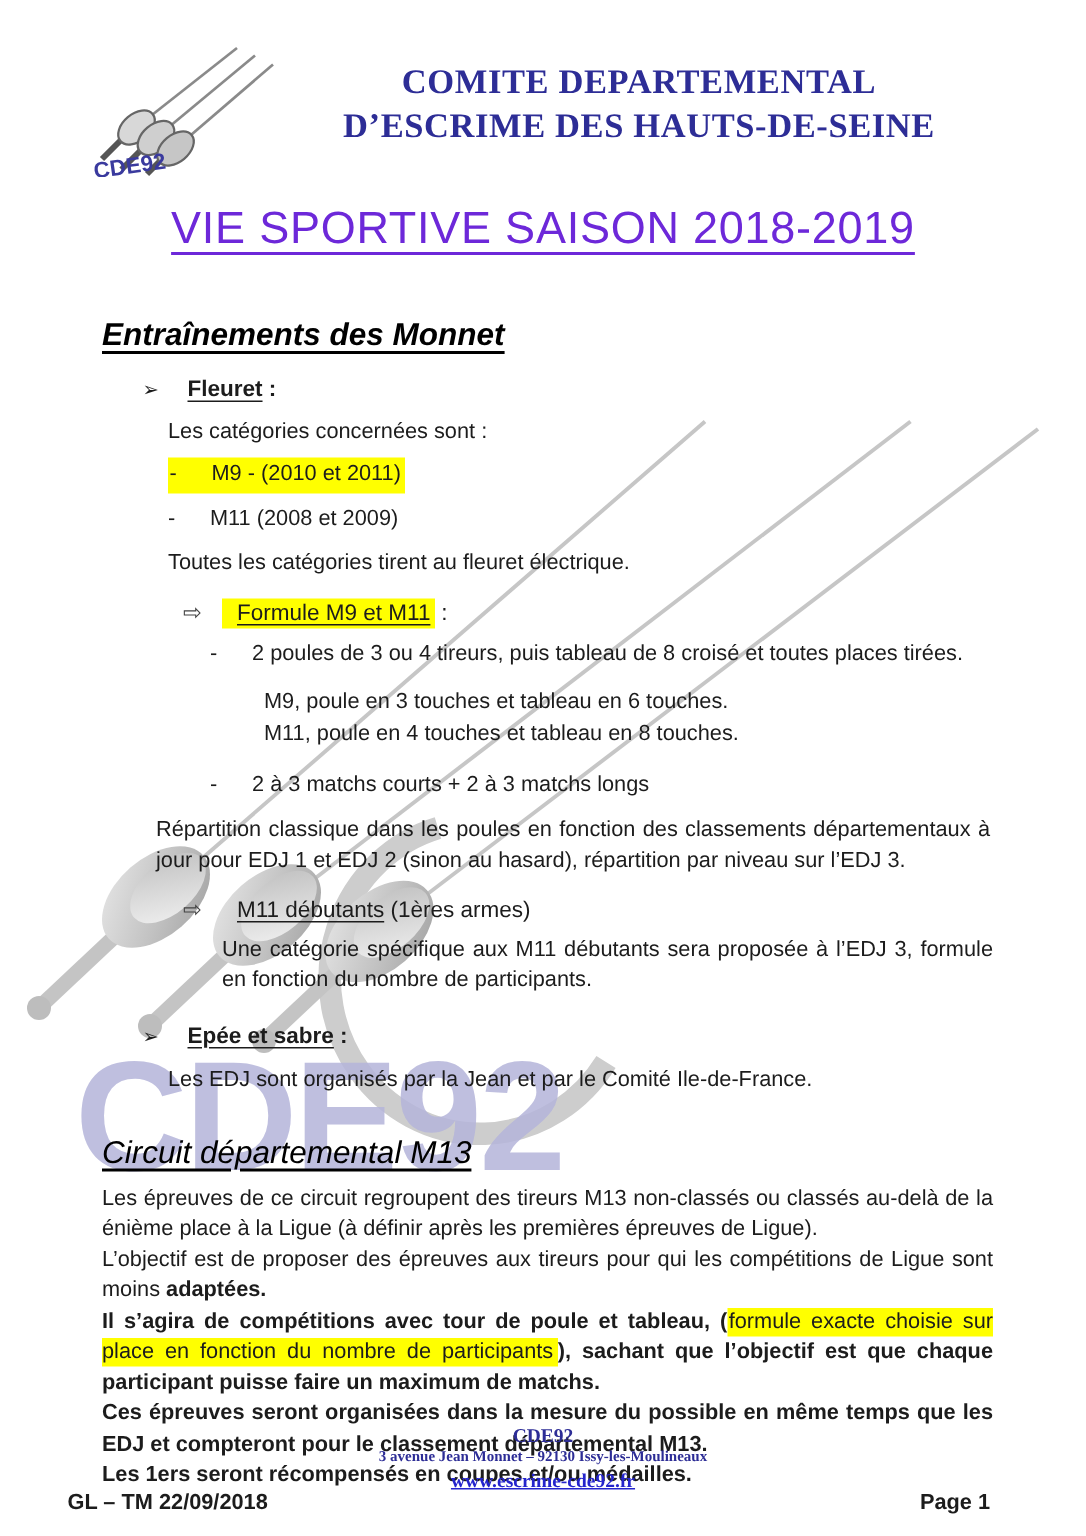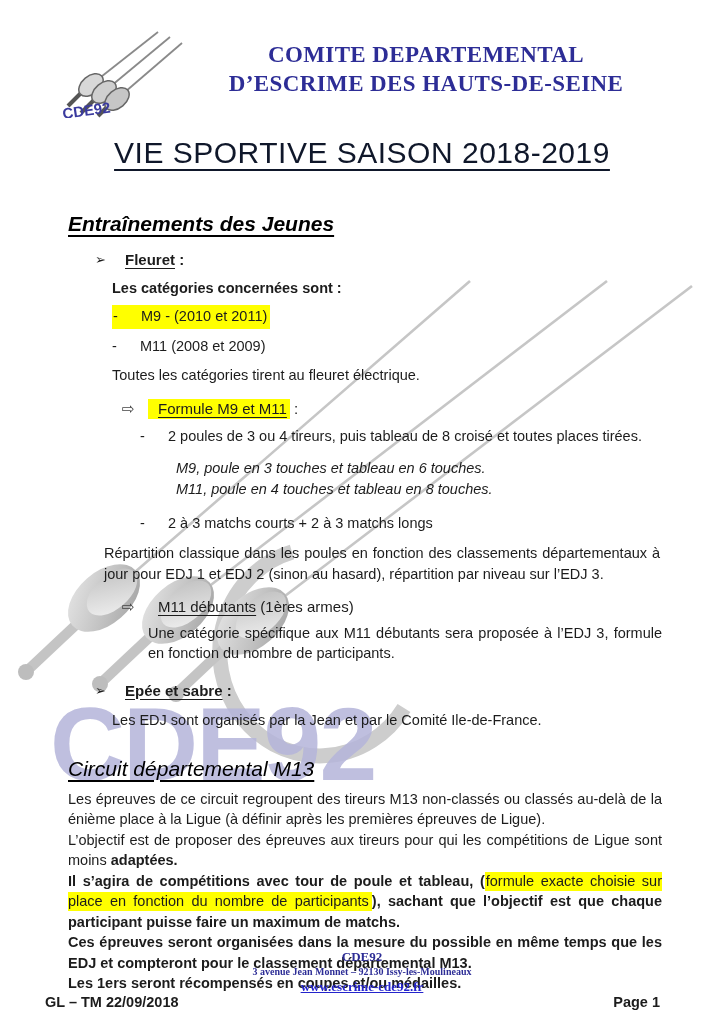--- a/index.html
+++ b/index.html
@@ -43,21 +43,21 @@
   }
   
   .doc-title {
     position: absolute;
     top: 136px; left: 0; width: 100%;
     text-align: center;
     z-index: 1;
     font-size: 30px;
     font-weight: 500;
     letter-spacing: 0.5px;
-    color: #0f172a;
+    color: #6d28d9;
   }
   .doc-title span {
     text-decoration: underline;
     text-decoration-thickness: 2px;
     text-underline-offset: 6px;
   }
   
   .content {
     position: absolute;
     top: 211px; left: 68px; width: 594px;
@@ -74,30 +74,30 @@
     text-decoration-thickness: 1.5px;
     text-underline-offset: 4px;
   }
   h2.bold-h { font-weight: bold; }
   h2.normal-h { font-weight: 500; }
   .l1-row { display: flex; margin-left: 27px; margin-top: 13px; }
   .l1-bullet { width: 30px; font-size: 13px; font-weight: bold; flex: 0 0 auto; }
   .l1-label { font-weight: bold; font-size: 15px; }
   .l1-label .u { text-decoration: underline; text-underline-offset: 3px; }
   .body-l1 { margin-left: 44px; margin-top: 7px; }
-  .bold-line { font-weight: bold; }
+  .bold-line { font-weight: normal; }
   .dash-row { display: flex; margin-left: 44px; margin-top: 7px; }
   .dash { width: 28px; flex: 0 0 auto; }
   .hl { background: #ffff00; padding: 1px 3px 2px 1px; }
   .hl-row { display: flex; }
   .l2-row { display: flex; margin-left: 54px; margin-top: 13px; font-size: 15px; }
   .l2-arrow { width: 26px; flex: 0 0 auto; color: #444; }
   .l2-label .u { text-decoration: underline; text-underline-offset: 3px; padding-left: 10px; }
   .l2-body { margin-left: 80px; margin-top: 5px; width: 514px; text-align: justify; }
-  .sub-line { margin-left: 108px; margin-top: 1px; font-style: italic; }
+  .sub-line { margin-left: 108px; margin-top: 1px; }
   .first-sub { margin-top: 11px; }
   .indent-para { margin-left: 36px; margin-top: 10px; width: 556px; text-align: justify; }
   .gap-top { margin-top: 13px; }
   .section2 { margin-top: 25px; }
   .main-paras { margin-top: 7px; width: 594px; text-align: justify; line-height: 20.5px; }
   .main-paras p { margin: 0; }
   .b { font-weight: bold; }
   
   .footer-center {
     position: absolute;
@@ -193,21 +193,21 @@
       <div>D’ESCRIME DES HAUTS-DE-SEINE</div>
     </div>
   </div>
 
   <div class="doc-title">
     <span>VIE SPORTIVE SAISON 2018-2019</span>
   </div>
 
   <div class="content">
 
-    <h2 class="section-h bold-h">Entraînements des Jeunes</h2>
+    <h2 class="section-h bold-h">Entraînements des Monnet</h2>
 
     <div class="l1-row">
       <span class="l1-bullet">➢</span>
       <span class="l1-label"><span class="u">Fleuret</span><span class="b"> :</span></span>
     </div>
 
     <div class="body-l1 bold-line">Les catégories concernées sont :</div>
 
     <div class="dash-row">
       <span class="hl hl-row">

